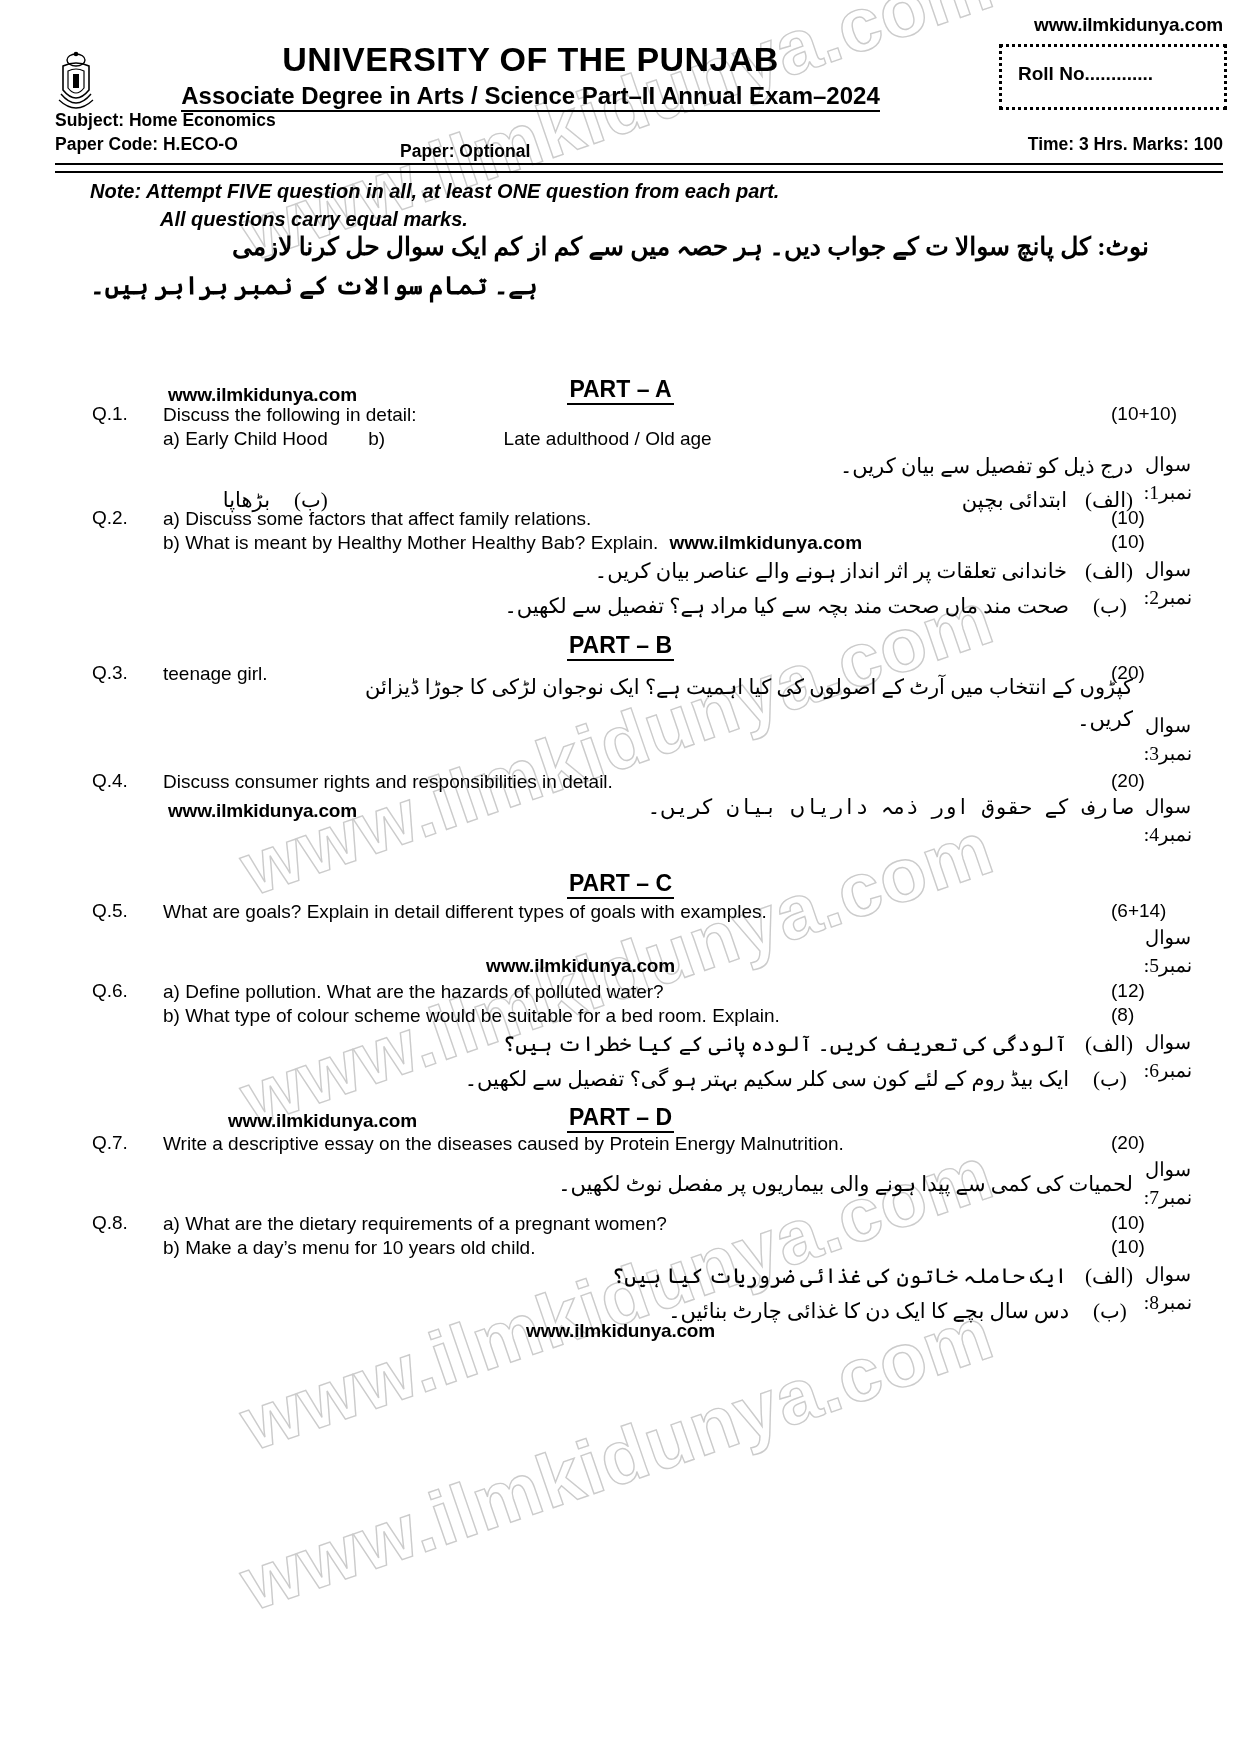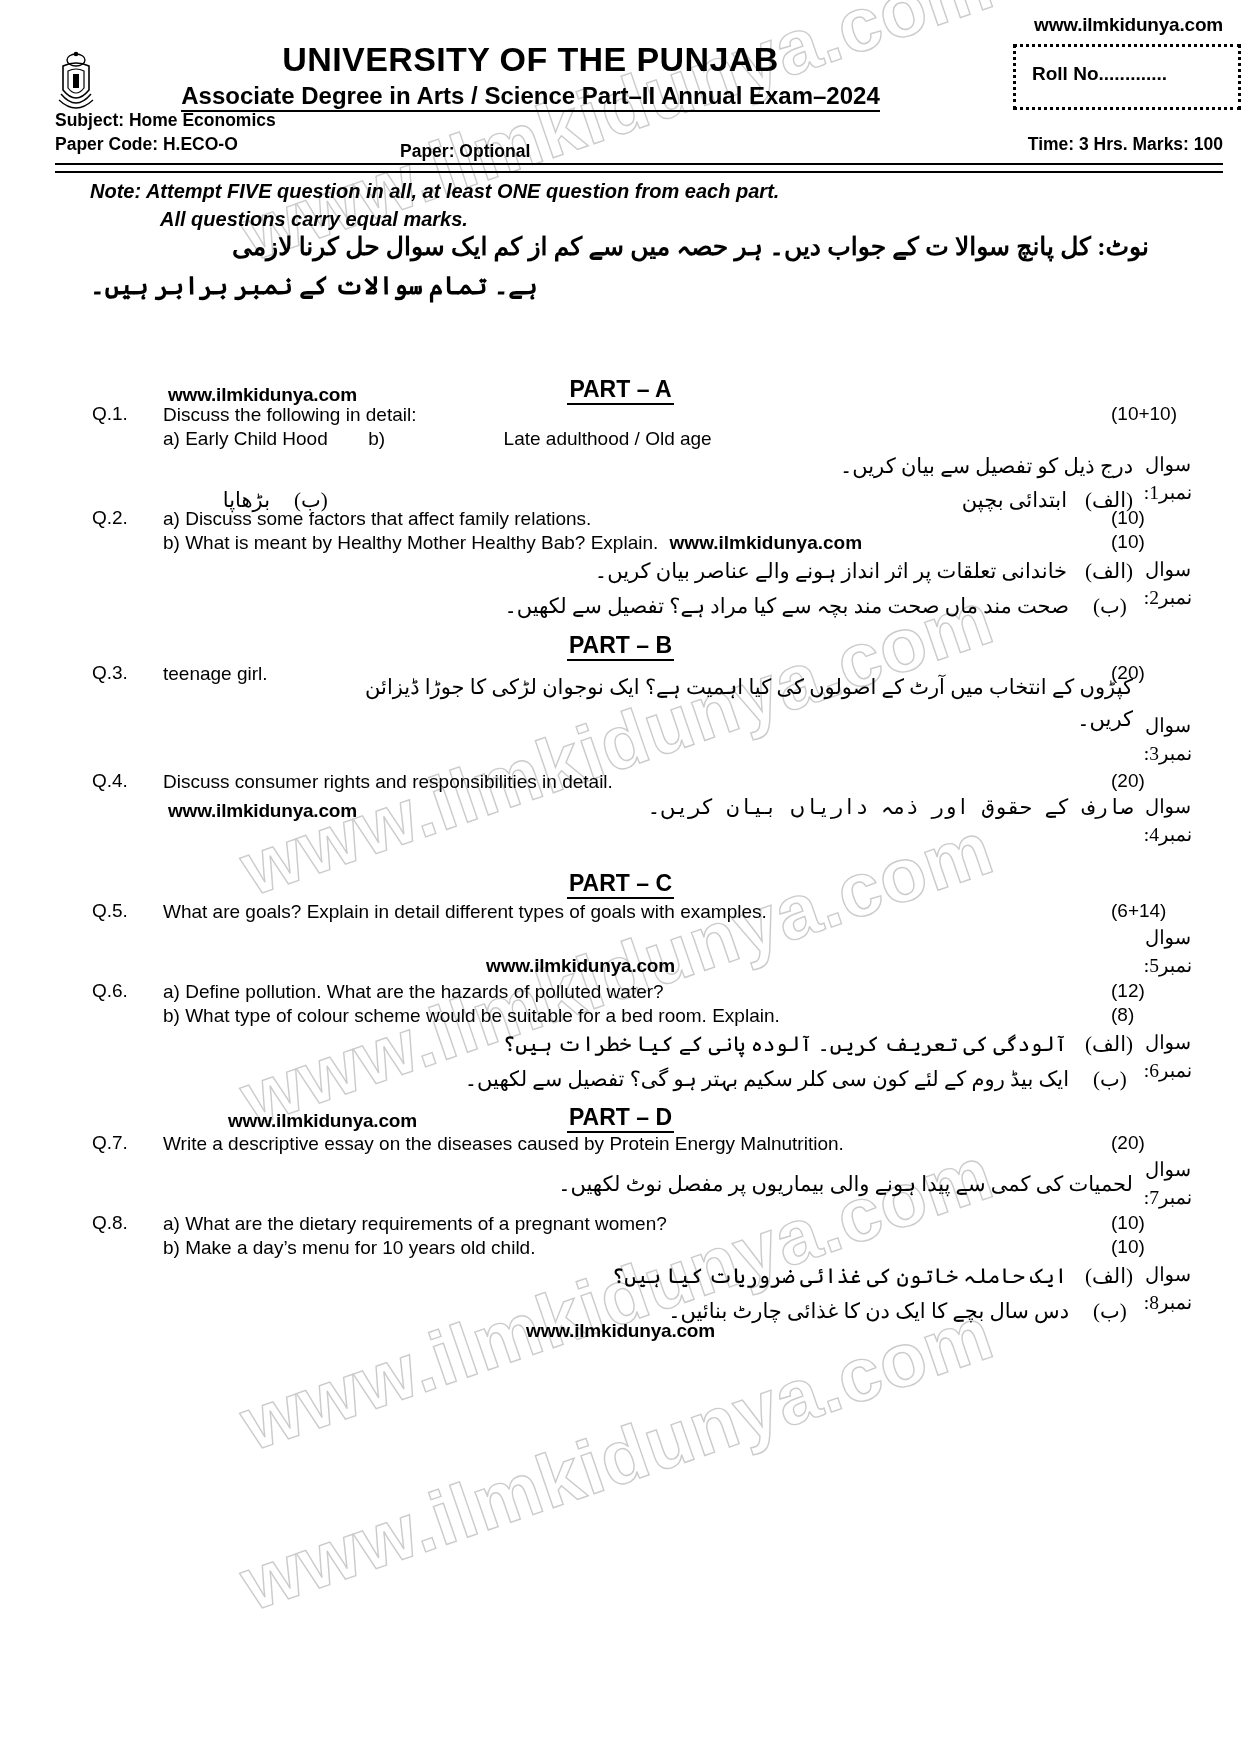--- a/index.html
+++ b/index.html
@@ -45,21 +45,21 @@
   }
   .degree-line{
     position:absolute;left:0;right:0;top:82px;text-align:center;
     font-size:24px;font-weight:700;
     padding-right:180px;
     z-index:8;
   }
   .degree-line span{border-bottom:2.5px solid #000;padding-bottom:1px;}
 
   .rollbox{
-    position:absolute;right:0;top:44px;width:222px;height:60px;
+    position:absolute;right:14px;top:44px;width:222px;height:60px;
     border:3px dotted #000;
     z-index:8;
   }
   .rollbox .rl{
     position:absolute;left:16px;top:16px;font-size:19px;font-weight:700;
   }
 
   .subject-row{
     position:absolute;left:55px;top:110px;font-size:17.5px;font-weight:700;z-index:8;
   }

